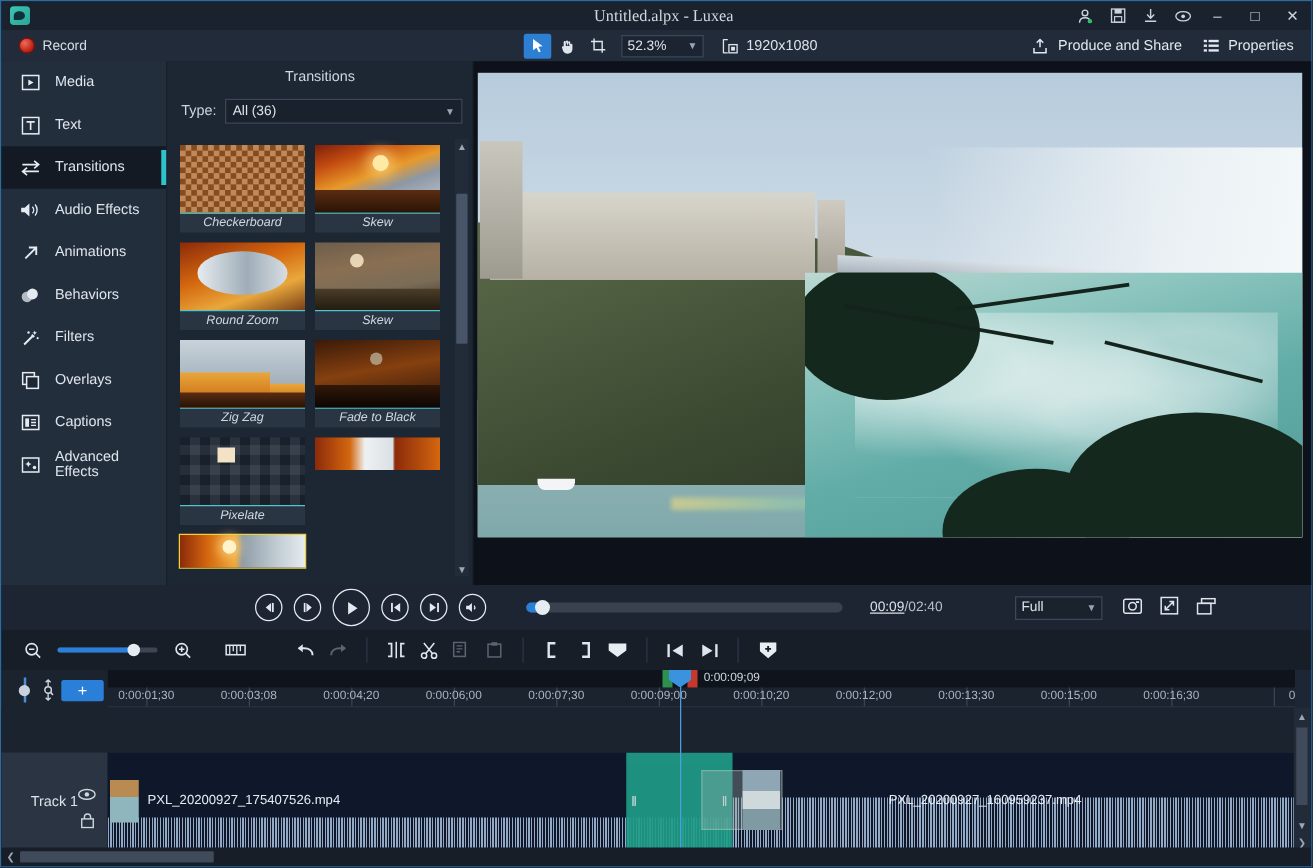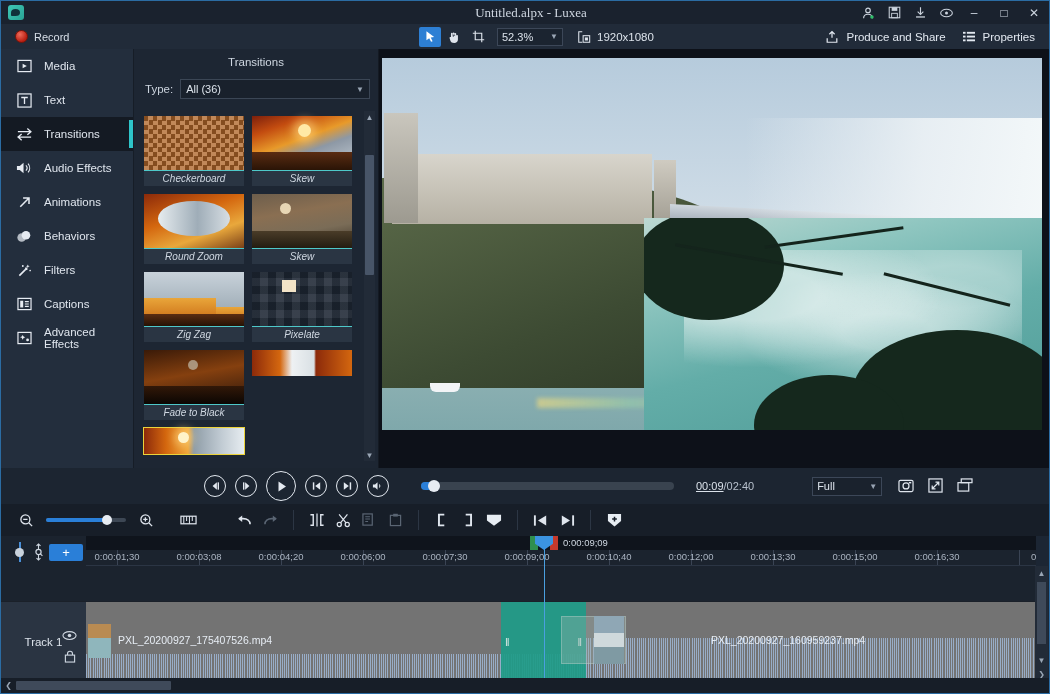--- a/index.html
+++ b/index.html
@@ -117,21 +117,21 @@
   .trackzone { position: absolute; left: 0; top: 565px; width: 1035px; height: 115px; background: #1b232e; }
   .tl-head-ctrls { position: absolute; left: 0; top: 535px; width: 85px; height: 30px; display: flex; align-items: center; }
   .faderstick { position: absolute; left: 18px; top: 541px; width: 2px; height: 20px; background: #4a90d9; }
   .faderknob { position: absolute; left: 14px; top: 547px; width: 9px; height: 9px; border-radius: 50%; background: #c9d2dc; }
   .addbtn { position: absolute; left: 48px; top: 543px; width: 34px; height: 17px; background: #2a7fd8; border-radius: 2px; display: flex; align-items: center; justify-content: center; color: #fff; font-size: 13px; }
   .trackhead { position: absolute; left: 0; top: 600px; width: 85px; height: 80px; background: #2a3442; border-top: 1px solid #1a2029; display: flex; align-items: center; justify-content: center; }
   .trackname { font-size: 11.5px; color: #dbe2ea; }
   .theye { position: absolute; right: 9px; top: 28px; color: #cfd7e1; }
   .tlock { position: absolute; right: 10px; top: 48px; color: #cfd7e1; }
   .trackrow { position: absolute; left: 85px; top: 600px; width: 950px; height: 80px; background: #222c3a; border-top: 1px solid #1a2029; overflow: hidden; }
-  .clip { position: absolute; top: 0; height: 80px; background: #737373; }
+  .clip { position: absolute; top: 0; height: 80px; background: #0f172a; }
   .wave { position: absolute; left: 0; right: 0; bottom: 0; height: 34px; background:
       repeating-linear-gradient(90deg, #94a8c4 0 1px, rgba(0,0,0,0) 1px 2px);
       opacity: .95; }
   .clipthumb { position: absolute; left: 2px; top: 22px; width: 23px; height: 34px; background: linear-gradient(#b98b52 0 40%, #8fb6bc 40% 100%); }
   .clipname { position: absolute; top: 32px; font-size: 10.5px; color: #e6ecf3; white-space: nowrap; }
   .transblock { position: absolute; top: 0; height: 80px; background: #1f9c88; opacity: .92; }
   .transblock .bar { position: absolute; top: 34px; color: #e9f5f2; font-size: 11px; }
   .dragghost { position: absolute; top: 14px; width: 65px; height: 48px; background: rgba(160,180,175,.35); border: 1px solid rgba(200,220,215,.35); }
   .dragthumb { position: absolute; top: 14px; width: 30px; height: 48px; background: linear-gradient(#8fa7b5 0 35%, #cfd9dc 35% 65%, #7f9aa3 65% 100%); }
   .playhead { position: absolute; top: 535px; width: 1px; height: 145px; background: #4a9fe0; }
@@ -309,20 +309,29 @@
             <path d="M2.5 13.5L10 6M9 5l2 2" fill="none" stroke="#e6ebf2" stroke-width="1.7"></path>
             <path d="M11.5 1.5l.6 1.4 1.4.6-1.4.6-.6 1.4-.6-1.4L9.5 3.5l1.4-.6z" fill="#e6ebf2"></path>
             <circle cx="6.2" cy="3.2" r="1" fill="#e6ebf2"></circle>
             <circle cx="14" cy="8" r=".9" fill="#e6ebf2"></circle>
           </svg>
         </span>
       <span>Filters</span>
     </div>
     <div class="navitem">
       <span class="navicon">
+          <svg width="15" height="15" viewBox="0 0 16 16">
+            <rect x="1.2" y="1.2" width="10" height="10" fill="none" stroke="#e6ebf2" stroke-width="1.3"></rect>
+            <rect x="4.6" y="4.6" width="10" height="10" fill="#1d2633" stroke="#e6ebf2" stroke-width="1.3"></rect>
+          </svg>
+        </span>
+      <span>Overlays</span>
+    </div>
+    <div class="navitem">
+      <span class="navicon">
           <svg width="15" height="14" viewBox="0 0 16 15">
             <rect x="1" y="1.5" width="14" height="12" fill="none" stroke="#e6ebf2" stroke-width="1.3"></rect>
             <rect x="3.4" y="4" width="3.2" height="7.2" fill="#e6ebf2"></rect>
             <path d="M8.4 5h4.2M8.4 7.5h4.2M8.4 10h4.2" stroke="#e6ebf2" stroke-width="1.2"></path>
           </svg>
         </span>
       <span>Captions</span>
     </div>
     <div class="navitem">
       <span class="navicon">
@@ -381,34 +390,34 @@
         <div class="tile">
           <div class="thumb" style="background:linear-gradient(#c8d2da,#8f9ea9);">
             <div style="position:absolute;left:0;bottom:0;width:72%;height:52%;background:linear-gradient(#e9a63a,#c4610f)"></div>
             <div style="position:absolute;left:72%;bottom:0;width:28%;height:36%;background:linear-gradient(#e9a63a,#c4610f)"></div>
             <div style="position:absolute;left:0;bottom:0;width:100%;height:22%;background:linear-gradient(#5b2d12,#261205)"></div>
           </div>
           <div class="cap">Zig Zag</div>
         </div>
         <div class="tile">
           <div class="thumb" style="background:
+            linear-gradient(170deg,#3a1a08 0%,#85400f 45%,#54290d 75%,#120a03 100%);">
+            <div style="position:absolute;left:44%;top:18%;width:10px;height:10px;border-radius:50%;background:rgba(190,180,160,.75)"></div>
+            <div style="position:absolute;left:0;bottom:0;width:100%;height:34%;background:linear-gradient(#321808,#0b0603)"></div>
+          </div>
+          <div class="cap">Fade to Black</div>
+        </div>
+        <div class="tile">
+          <div class="thumb" style="background:
             linear-gradient(130deg,#b5937a,#d6c0a4 30%,#a08f7c 60%,#7b6a55 100%);
             background-image: repeating-linear-gradient(90deg, rgba(0,0,0,.09) 0 8px, rgba(255,255,255,.07) 8px 16px),
                               repeating-linear-gradient(0deg, rgba(0,0,0,.09) 0 8px, rgba(255,255,255,.06) 8px 16px);">
             <div style="position:absolute;left:30%;top:14%;width:14px;height:12px;background:#f2e3c7"></div>
           </div>
           <div class="cap">Pixelate</div>
-        </div>
-        <div class="tile">
-          <div class="thumb" style="background:
-            linear-gradient(170deg,#3a1a08 0%,#85400f 45%,#54290d 75%,#120a03 100%);">
-            <div style="position:absolute;left:44%;top:18%;width:10px;height:10px;border-radius:50%;background:rgba(190,180,160,.75)"></div>
-            <div style="position:absolute;left:0;bottom:0;width:100%;height:34%;background:linear-gradient(#321808,#0b0603)"></div>
-          </div>
-          <div class="cap">Fade to Black</div>
         </div>
         <div class="tile">
           <div class="thumb" style="height:26px;border-bottom:none;background:
             linear-gradient(90deg,#8c2a0a 0%,#d4670f 28%,#eef1f3 40%,#d9e0e4 62%,#8c2a0a 64%,#d4670f 100%);"></div>
         </div>
         <div class="tile selected">
           <div class="thumb" style="height:26px;border-bottom:none;background:
             linear-gradient(90deg,#8c2a0a 0%,#d4670f 22%,#f0a73a 44%,#8f9da8 50%,#c2ccd4 78%,#e6ecf0 100%);">
             <div style="position:absolute;left:34%;top:14%;width:11px;height:11px;border-radius:50%;background:#fff3c9;box-shadow:0 0 8px 4px rgba(255,215,130,.6)"></div>
           </div>
@@ -637,21 +646,21 @@
       <div class="ticklbl" style="left:113px">0:00:03;08</div>
     <div class="tick" style="left:195px"></div>
       <div class="ticklbl" style="left:195px">0:00:04;20</div>
     <div class="tick" style="left:277px"></div>
       <div class="ticklbl" style="left:277px">0:00:06;00</div>
     <div class="tick" style="left:359px"></div>
       <div class="ticklbl" style="left:359px">0:00:07;30</div>
     <div class="tick" style="left:441px"></div>
       <div class="ticklbl" style="left:441px">0:00:09;00</div>
     <div class="tick" style="left:523px"></div>
-      <div class="ticklbl" style="left:523px">0:00:10;40</div>
+      <div class="ticklbl" style="left:523px">0:00:10;20</div>
     <div class="tick" style="left:605px"></div>
       <div class="ticklbl" style="left:605px">0:00:12;00</div>
     <div class="tick" style="left:687px"></div>
       <div class="ticklbl" style="left:687px">0:00:13;30</div>
     <div class="tick" style="left:769px"></div>
       <div class="ticklbl" style="left:769px">0:00:15;00</div>
     <div class="tick" style="left:851px"></div>
       <div class="ticklbl" style="left:851px">0:00:16;30</div>
     <div class="tick" style="left:933px"></div>
       <div class="ticklbl" style="left:945px;transform:none">0:00:</div>

